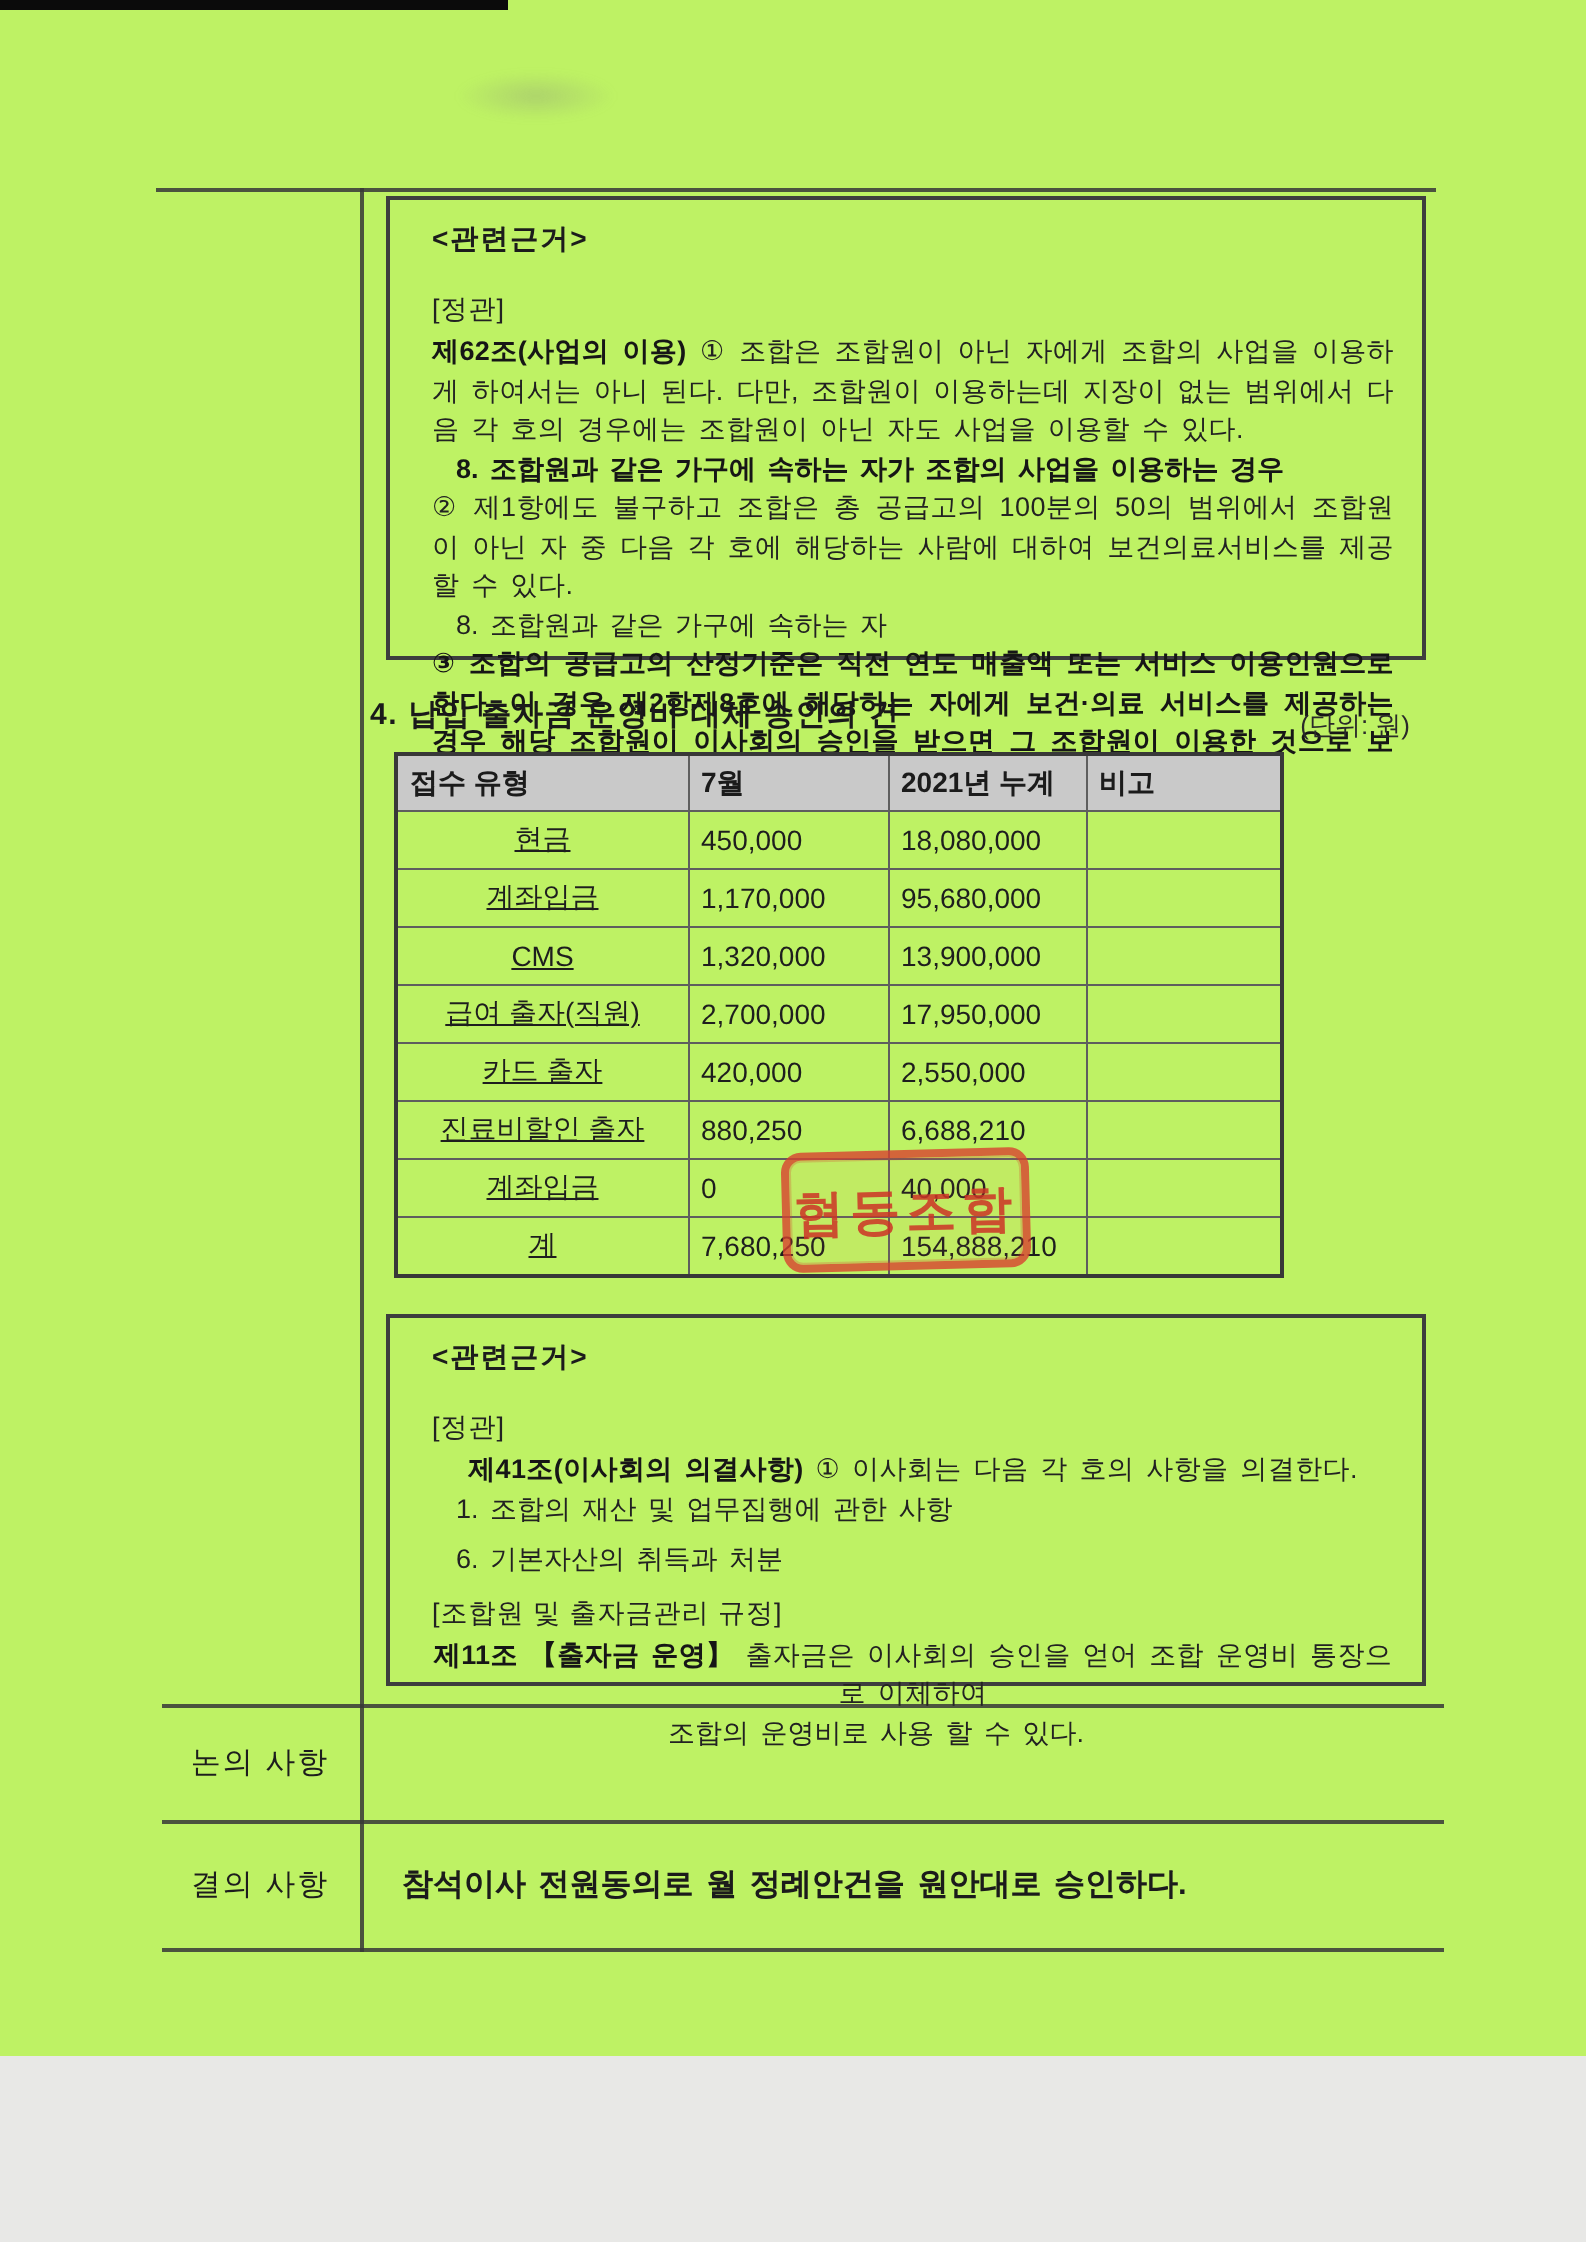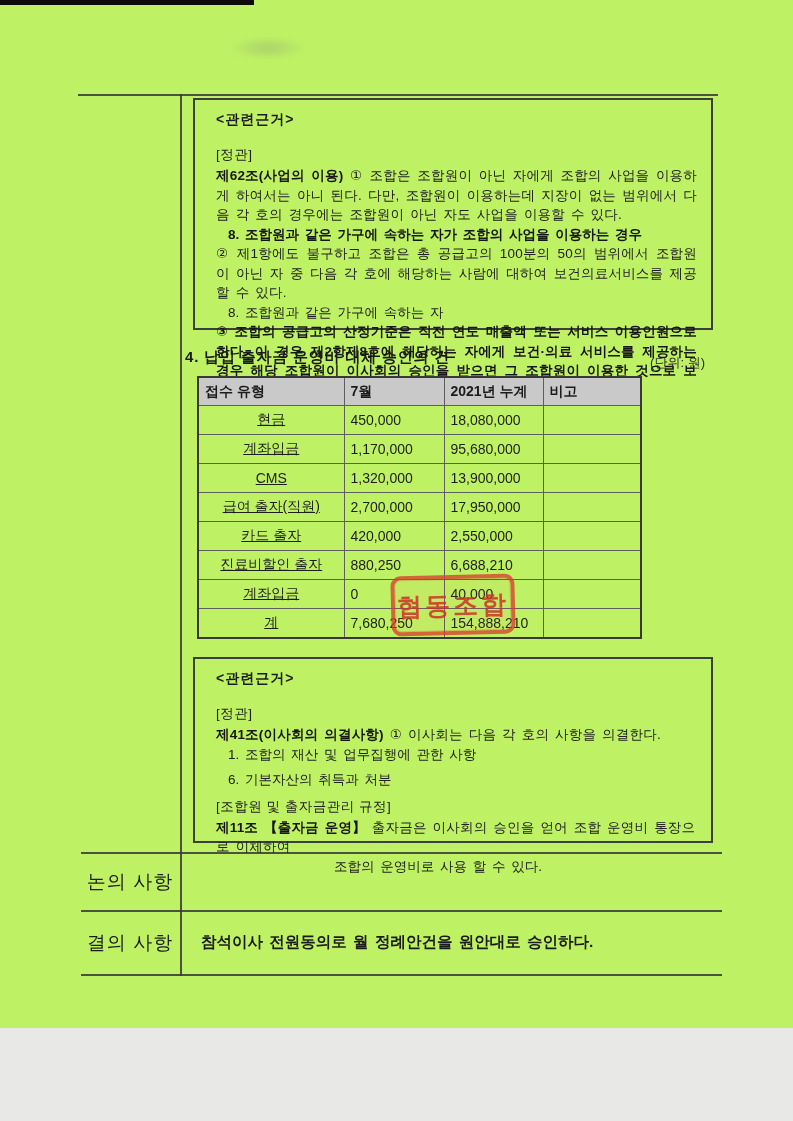--- a/index.html
+++ b/index.html
@@ -20,21 +20,21 @@
   .gl-bot   { left:81px;  top:974px; width:641px; height:2px; }
   .gl-vert  { left:180px; top:94px;  width:2px;   height:882px; }
 
   .box { position:absolute; left:193px; width:520px; border:2px solid #3e3e3e;
     box-sizing:border-box; padding:11px 14px 0 21px; }
   .box1 { top:98px;  height:232px; }
   .box2 { top:657px; height:186px; }
   .box-title { font-size:14px; font-weight:bold; letter-spacing:1px; margin-bottom:17px; color:#1c1c1c;}
   .group-label { font-size:13.5px; margin-bottom:2px; letter-spacing:0.5px; }
   .para { font-size:13.5px; line-height:19.5px; text-align:justify; word-spacing:2px; letter-spacing:0.2px; }
-  .para.nojust { text-align:left; }
+  .para.nojust { text-align:center; }
   .item { font-size:13.5px; line-height:19.5px; padding-left:12px; word-spacing:2px; }
   .b { font-weight:bold; color:#161616; }
   .sp8 { height:8px; } .sp6 { height:6px; }
   .cont-line { font-size:13.5px; line-height:19.5px; padding-left:118px; word-spacing:2px; }
 
   .agenda-title { position:absolute; left:185px; top:348px; font-size:15px; font-weight:bold;
     letter-spacing:0.8px; color:#1a1a1a; }
   .unit-note { position:absolute; right:88px; top:354px; font-size:13px; color:#2a2a2a; }
 
   table.contrib { position:absolute; left:197px; top:376px; border-collapse:collapse;
@@ -49,21 +49,21 @@
   th.dbl, td.col-july { border-right:3px double #3f3f3f; }
 
   .stamp { position:absolute; left:391px; top:575px; width:116px; height:52px;
     border:4px solid rgba(216,63,46,0.78); border-radius:10px;
     box-shadow:inset 0 0 0 1px rgba(216,63,46,0.25);
     display:flex; align-items:center; justify-content:center;
     transform:rotate(-1.5deg); background:rgba(255,110,90,0.05); z-index:5; }
   .stamp span { font-size:25px; font-weight:bold; color:rgba(205,52,38,0.85); letter-spacing:3px; }
 
   .row-label { position:absolute; left:80px; width:100px; display:flex; align-items:center;
-    justify-content:center; font-size:19px; letter-spacing:1px; color:#1d1d1d; }
+    justify-content:center; font-size:15px; letter-spacing:1px; color:#1d1d1d; }
   .row-content { position:absolute; left:201px; width:520px; display:flex; align-items:center;
     font-size:15px; color:#1b1b1b; word-spacing:2px; }
   .r-disc { top:853px; height:57px; }
   .r-res  { top:911px; height:63px; }
   .row-content.res { font-weight:bold; font-size:15.5px; }
 </style>
 </head>
 <body>
 
 <div class="page">

